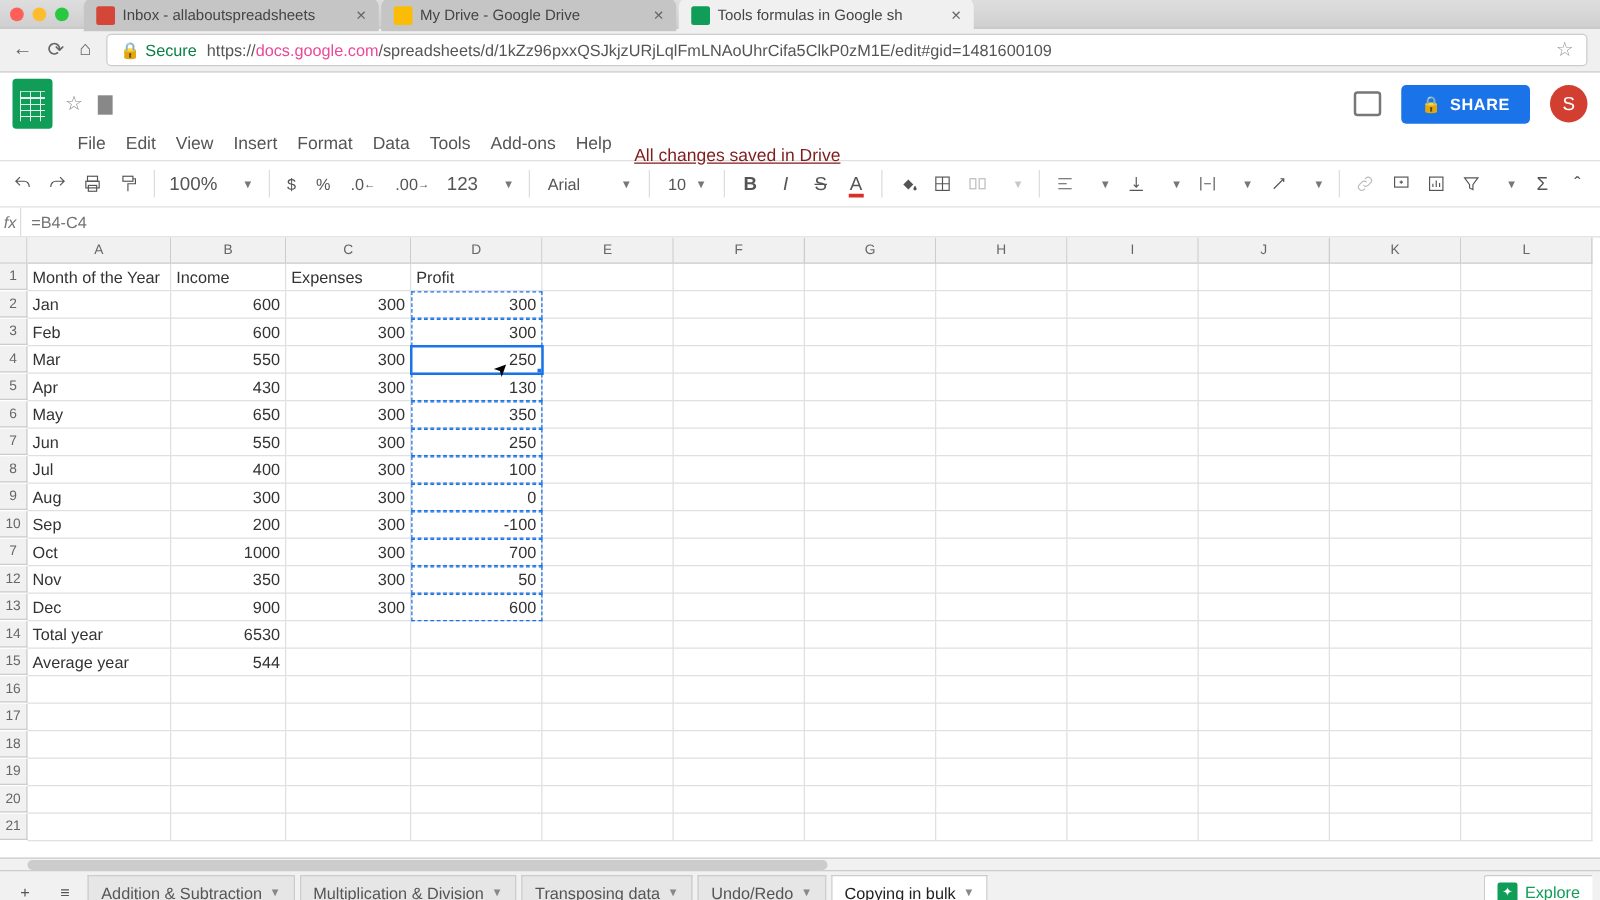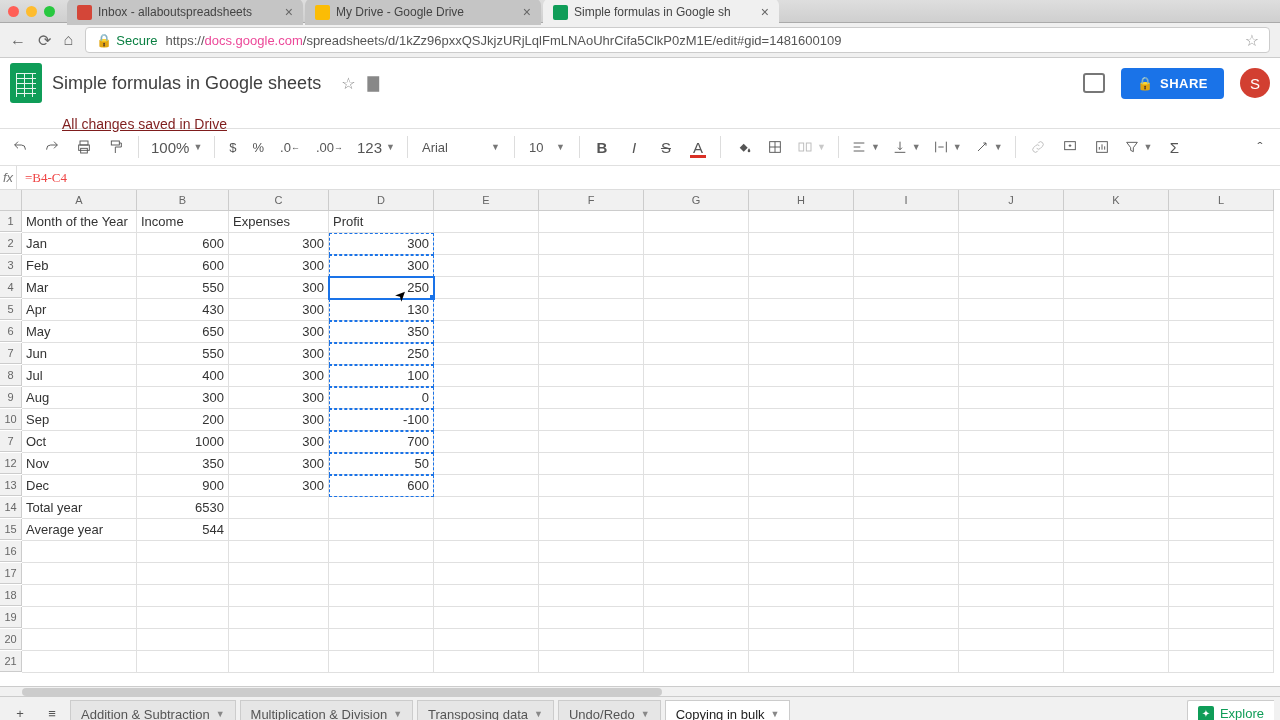--- a/index.html
+++ b/index.html
@@ -38,34 +38,34 @@
 
   
   .menubar { display: flex; align-items: center; padding: 0 10px 0 54px; height: 28px; gap: 2px; font-size: 14px; color: #555; }
   .menu-item { padding: 4px 8px; }
   .saved { color: #7f1d1d; text-decoration: underline; margin-left: 8px; margin-top: 19px; }
 
   
   .toolbar { display: flex; align-items: center; height: 38px; border-top: 1px solid #e0e0e0; border-bottom: 1px solid #e0e0e0; padding: 0 6px; gap: 4px; color: #555; }
   .tool { width: 28px; height: 28px; display: flex; align-items: center; justify-content: center; font-size: 15px; border-radius: 2px; }
   .tool.txt { width: auto; padding: 0 6px; font-size: 13px; }
-  .tool.wide { width: auto; padding: 0 4px; gap: 4px; display: flex; align-items: center;}
+  .tool.wide { width: auto; padding: 0 4px; gap: 20px; display: flex; align-items: center;}
   .sep { width: 1px; height: 22px; background: #ddd; margin: 0 4px; }
   .font-sel { display: flex; align-items: center; width: 90px; padding: 0 6px; font-size: 13px; justify-content: space-between;}
   .size-sel { display: flex; align-items: center; width: 48px; padding: 0 6px; font-size: 13px; justify-content: space-between;}
   .caret { font-size: 9px; color: #777; }
   .text-color { position: relative; }
   .text-color::after { content:""; position:absolute; bottom:3px; left:6px; right:6px; height:3px; background:#d93025;}
   .toolbar svg { width: 16px; height: 16px; stroke: #555; fill: none; stroke-width: 1.4; }
   .toolbar .collapse { margin-left: auto; }
 
   
   .formula-bar { display: flex; align-items: center; height: 24px; border-bottom: 1px solid #ddd; font-size: 13px; }
   .fx { width: 17px; text-align: center; font-style: italic; color: #777; border-right: 1px solid #ddd; height: 100%; display:flex; align-items:center; justify-content:center;}
-  .formula-input { padding: 0 8px; color: #ef4444; font-family: Liberation Serif, serif; }
+  .formula-input { padding: 0 8px; color: #737373; font-family: Liberation Sans, sans-serif; }
 
   
   .grid-wrap { position: relative; height: 496px; overflow: hidden; }
   .grid { display: grid; grid-template-columns: 22px 115px 92px 100px 105px 105px 105px 105px 105px 105px 105px 105px 105px; font-size: 13px; color: #333; }
   .col-hdr, .row-hdr, .corner { background: #f1f1f1; border-right: 1px solid #ccc; border-bottom: 1px solid #ccc; text-align: center; height: 21px; line-height: 21px; color: #666; font-size: 11px;}
   .corner { height: 21px;}
   .cell { border-right: 1px solid #e0e0e0; border-bottom: 1px solid #e0e0e0; height: 22px; line-height: 22px; padding: 0 4px; white-space: nowrap; overflow:hidden;}
   .cell.l { text-align: left; }
   .cell.r { text-align: right; }
   .selected-cell { outline: 2px solid #1a73e8; outline-offset: -1px; position: relative; z-index: 2;}
@@ -101,21 +101,21 @@
     <span class="tab-title">Inbox - allaboutspreadsheets</span>
     <span class="close">×</span>
       </div>
       <div class="tab">
         <span class="favicon" style="background:#fbbc05"></span>
     <span class="tab-title">My Drive - Google Drive</span>
     <span class="close">×</span>
       </div>
       <div class="tab active">
         <span class="favicon" style="background:#0f9d58"></span>
-    <span class="tab-title">Simple formulas in Google sh</span>
+    <span class="tab-title">Tools formulas in Google sh</span>
     <span class="close">×</span>
       </div>
     </div>
 </div>
 
 <div class="addr-bar">
   <span class="nav-btn">←</span>
   <span class="nav-btn">⟳</span>
   <span class="nav-btn">⌂</span>
   <div class="url-box">
@@ -124,38 +124,38 @@
       <span>https://</span><span class="domain">docs.google.com</span><span>/spreadsheets/d/1kZz96pxxQSJkjzURjLqlFmLNAoUhrCifa5ClkP0zM1E/edit#gid=1481600109</span>
     </span>
     <span class="star" style="margin-left:auto">☆</span>
   </div>
 </div>
 
 <div class="sheets-hdr">
   <div class="sheets-logo"></div>
   <div style="display:flex;flex-direction:column;">
     <div style="display:flex;align-items:center;gap:10px;">
-      <span class="doc-title">Simple formulas in Google sheets</span>
       <span class="title-icons">
         <span>☆</span>
         <span style="font-size:15px;">▇</span>
       </span>
     </div>
   </div>
   <div class="hdr-right">
     <div class="comment-icon"></div>
     <div class="share-btn">
       <span>🔒</span>
       <span>SHARE</span>
     </div>
     <div class="avatar">S</div>
   </div>
 </div>
 
 <div class="menubar">
+  <span id="menus"><span class="menu-item">File</span><span class="menu-item">Edit</span><span class="menu-item">View</span><span class="menu-item">Insert</span><span class="menu-item">Format</span><span class="menu-item">Data</span><span class="menu-item">Tools</span><span class="menu-item">Add-ons</span><span class="menu-item">Help</span></span>
   <span class="saved">All changes saved in Drive</span>
 </div>
 
 <div class="toolbar">
   <div class="tool">
       <svg viewBox="0 0 24 24">
         <path d="M9 14l-5-5 5-5M4 9h10a6 6 0 016 6v1"></path>
       </svg>
     </div>
   <div class="tool">

